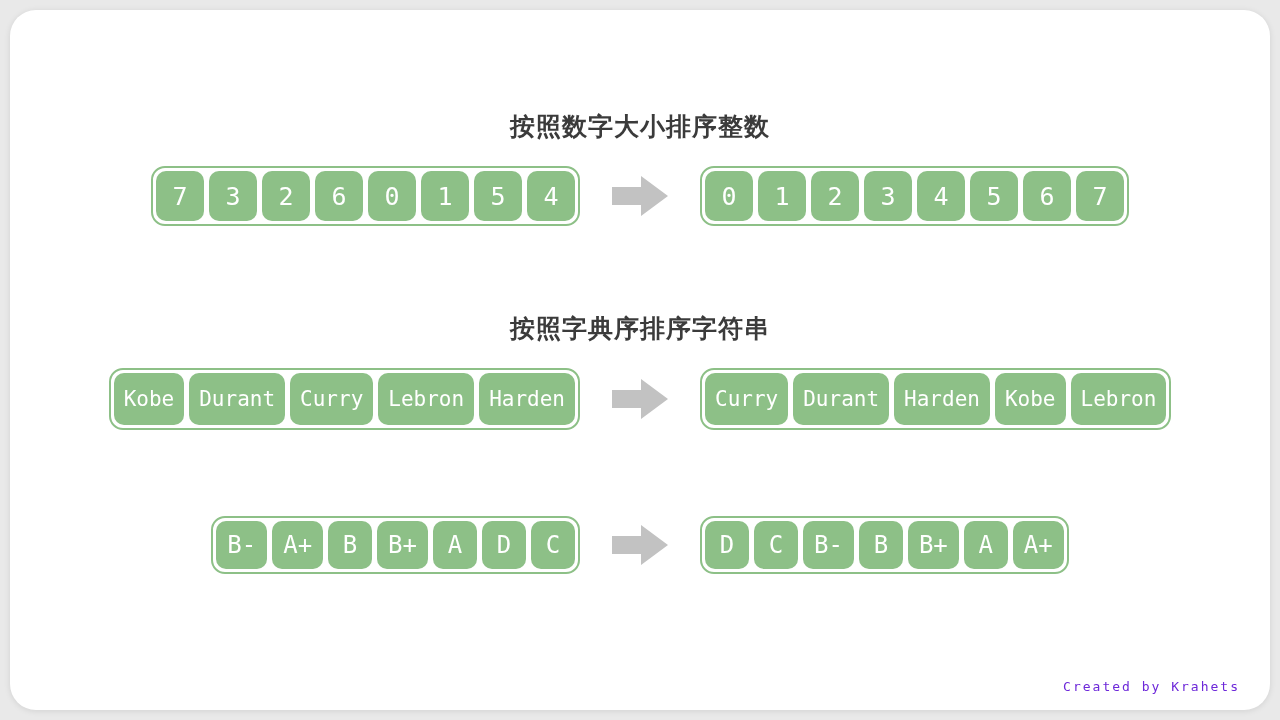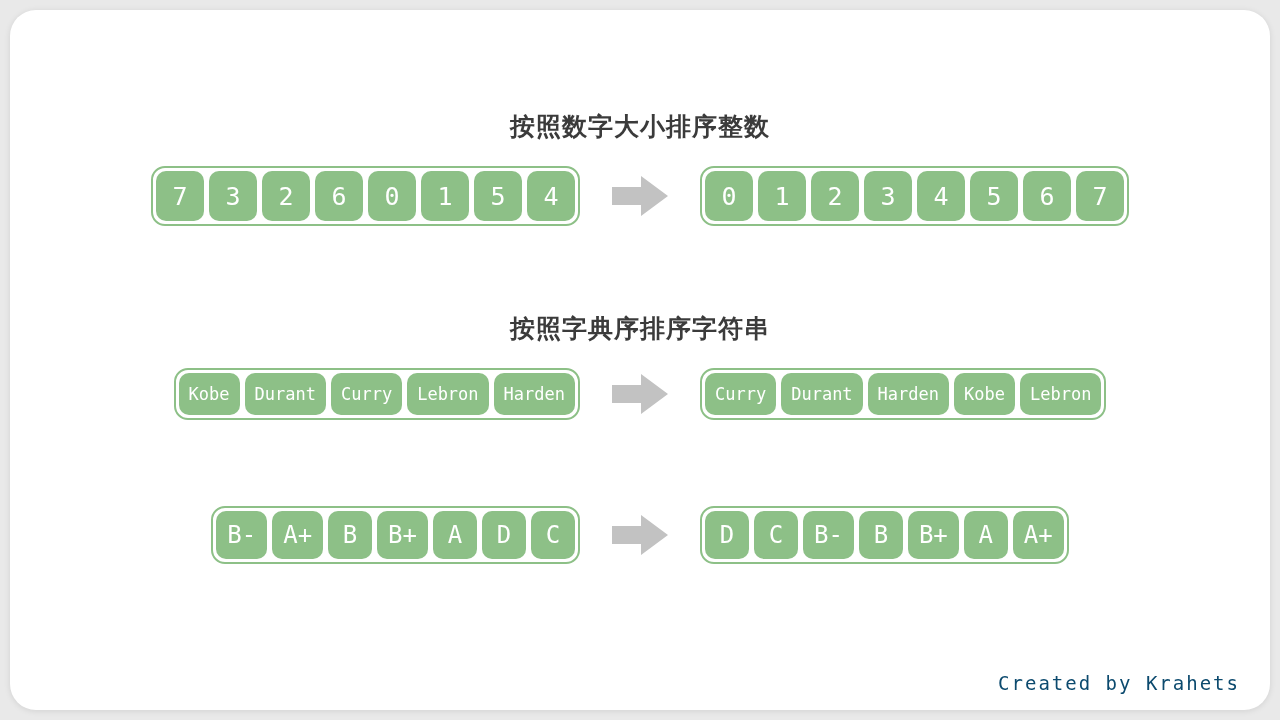--- a/index.html
+++ b/index.html
@@ -47,29 +47,29 @@
     display: flex;
     align-items: center;
     justify-content: center;
     background: var(--green);
     color: #ffffff;
     border-radius: 10px;
     font-family: "DejaVu Sans Mono", monospace;
     white-space: nowrap;
   }
   .r0 .cell { min-width: 48px; height: 50px; font-size: 25px; }
-  .r1 .cell { height: 42px; font-size: 17px; padding: 0 10px; }
+  .r1 .cell { height: 52px; font-size: 21px; padding: 0 10px; }
   .r2 .cell { min-width: 44px; height: 48px; font-size: 24px; padding: 0 11px; }
   .arrow-icon svg { display: block; }
   .watermark {
     position: absolute;
     right: 30px; bottom: 16px;
     font-family: "DejaVu Sans Mono", monospace;
-    font-size: 19px;
-    color: #0c4a6e;
+    font-size: 13px;
+    color: #6d28d9;
     letter-spacing: 2px;
   }
 </style>
 </head>
 <body>
 
 <div class="card">
   <div id="rows">
   <section class="row r0">
     <h2 class="row-title">按照数字大小排序整数</h2>

